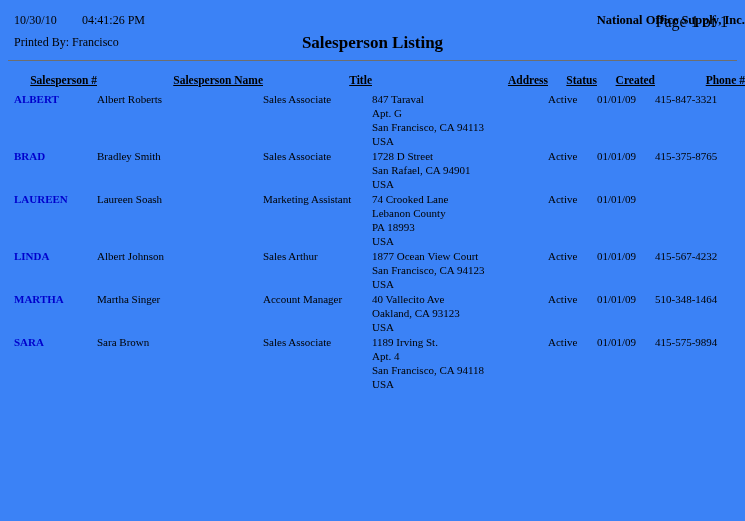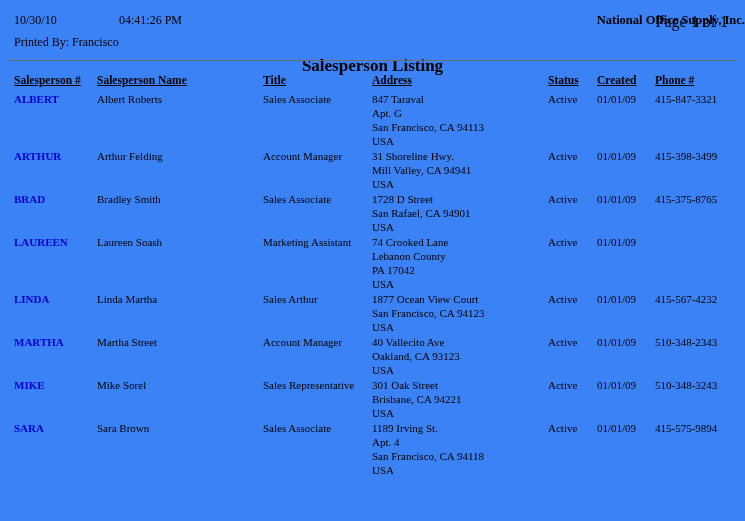--- a/index.html
+++ b/index.html
@@ -9,38 +9,38 @@
     font-family: "Liberation Serif", "DejaVu Serif", serif;
     color: #000000;
   }
   .page {
     position: relative;
     width: 745px; height: 521px;
     background: #3b82f6;
     overflow: hidden;
   }
   .hdr-date   { position: absolute; left: 14px;  top: 13px; font-size: 12px; }
-  .hdr-time   { position: absolute; left: 82px;  top: 13px; font-size: 12px; margin-left: 37px; }
+  .hdr-time   { position: absolute; left: 82px;  top: 13px; font-size: 12px; }
   .hdr-printed{ position: absolute; left: 14px;  top: 35px; font-size: 12px; }
   .hdr-company{ position: absolute; left: 0; right: 0; top: 13px; text-align: right;
                 font-weight: bold; font-size: 12.5px; }
   .hdr-title  { position: absolute; left: 0; right: 0; top: 33px; text-align: center;
-                font-weight: bold; font-size: 17px; margin-top: 23px; }
+                font-weight: bold; font-size: 17px; }
   .hdr-page   { position: absolute; right: 17px; top: 13px; font-size: 16px; }
   .rule {
     position: absolute; left: 8px; right: 8px; top: 60px;
     border: none; border-top: 1px solid #6e6e6e; height: 0;
   }
   table.listing {
     position: absolute; left: 14px; top: 74px;
     width: 731px;
     border-collapse: collapse; table-layout: fixed;
   }
   table.listing th {
-    text-align: left; vertical-align: top;
+    text-align: right; vertical-align: top;
     font-size: 11.5px; font-weight: bold; text-decoration: underline;
     padding: 0 0 6px 0; white-space: nowrap;
   }
   table.listing td {
     vertical-align: top;
     font-size: 11px; line-height: 14px;
     padding: 0 2px 1px 0;
     white-space: nowrap; overflow: hidden;
   }
   td.id-cell a {
@@ -96,35 +96,20 @@
             <div>847 Taraval</div>
             <div>Apt. G</div>
             <div>San Francisco, CA 94113</div>
             <div>USA</div>
           </td>
       <td>Active</td>
       <td>01/01/09</td>
       <td>415-847-3321</td>
     </tr>
 
-    <tr>
-      <td class="id-cell">
-        <a>ARTHUR</a>
-      </td>
-      <td>Arthur Felding</td>
-      <td>Account Manager</td>
-      <td class="addr-cell">
-            <div>31 Shoreline Hwy.</div>
-            <div>Mill Valley, CA 94941</div>
-            <div>USA</div>
-          </td>
-      <td>Active</td>
-      <td>01/01/09</td>
-      <td>415-398-3499</td>
-    </tr>
 
     <tr>
       <td class="id-cell">
         <a>BRAD</a>
       </td>
       <td>Bradley Smith</td>
       <td>Sales Associate</td>
       <td class="addr-cell">
             <div>1728 D Street</div>
             <div>San Rafael, CA 94901</div>
@@ -138,75 +123,60 @@
 
     <tr>
       <td class="id-cell">
         <a>LAUREEN</a>
       </td>
       <td>Laureen Soash</td>
       <td>Marketing Assistant</td>
       <td class="addr-cell">
             <div>74 Crooked Lane</div>
             <div>Lebanon County</div>
-            <div>PA 17042</div>
+            <div>PA 18993</div>
             <div>USA</div>
           </td>
       <td>Active</td>
       <td>01/01/09</td>
       <td></td>
     </tr>
 
     <tr>
       <td class="id-cell">
         <a>LINDA</a>
       </td>
-      <td>Linda Martha</td>
+      <td>Albert Johnson</td>
       <td>Sales Arthur</td>
       <td class="addr-cell">
             <div>1877 Ocean View Court</div>
             <div>San Francisco, CA 94123</div>
             <div>USA</div>
           </td>
       <td>Active</td>
       <td>01/01/09</td>
       <td>415-567-4232</td>
     </tr>
 
     <tr>
       <td class="id-cell">
         <a>MARTHA</a>
       </td>
-      <td>Martha Street</td>
+      <td>Martha Singer</td>
       <td>Account Manager</td>
       <td class="addr-cell">
             <div>40 Vallecito Ave</div>
             <div>Oakland, CA 93123</div>
             <div>USA</div>
           </td>
       <td>Active</td>
       <td>01/01/09</td>
-      <td>510-348-2343</td>
+      <td>510-348-1464</td>
     </tr>
 
-    <tr>
-      <td class="id-cell">
-        <a>MIKE</a>
-      </td>
-      <td>Mike Sorel</td>
-      <td>Sales Representative</td>
-      <td class="addr-cell">
-            <div>301 Oak Street</div>
-            <div>Brisbane, CA 94221</div>
-            <div>USA</div>
-          </td>
-      <td>Active</td>
-      <td>01/01/09</td>
-      <td>510-348-3243</td>
-    </tr>
 
     <tr>
       <td class="id-cell">
         <a>SARA</a>
       </td>
       <td>Sara Brown</td>
       <td>Sales Associate</td>
       <td class="addr-cell">
             <div>1189 Irving St.</div>
             <div>Apt. 4</div>

